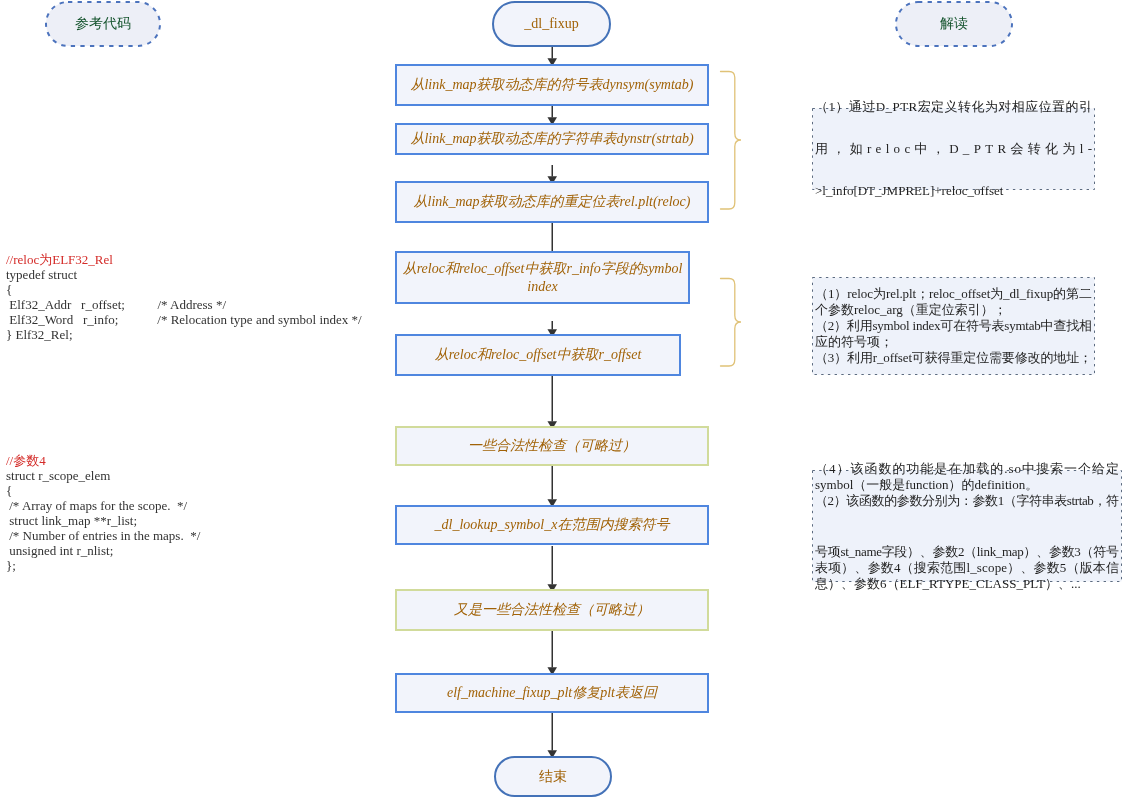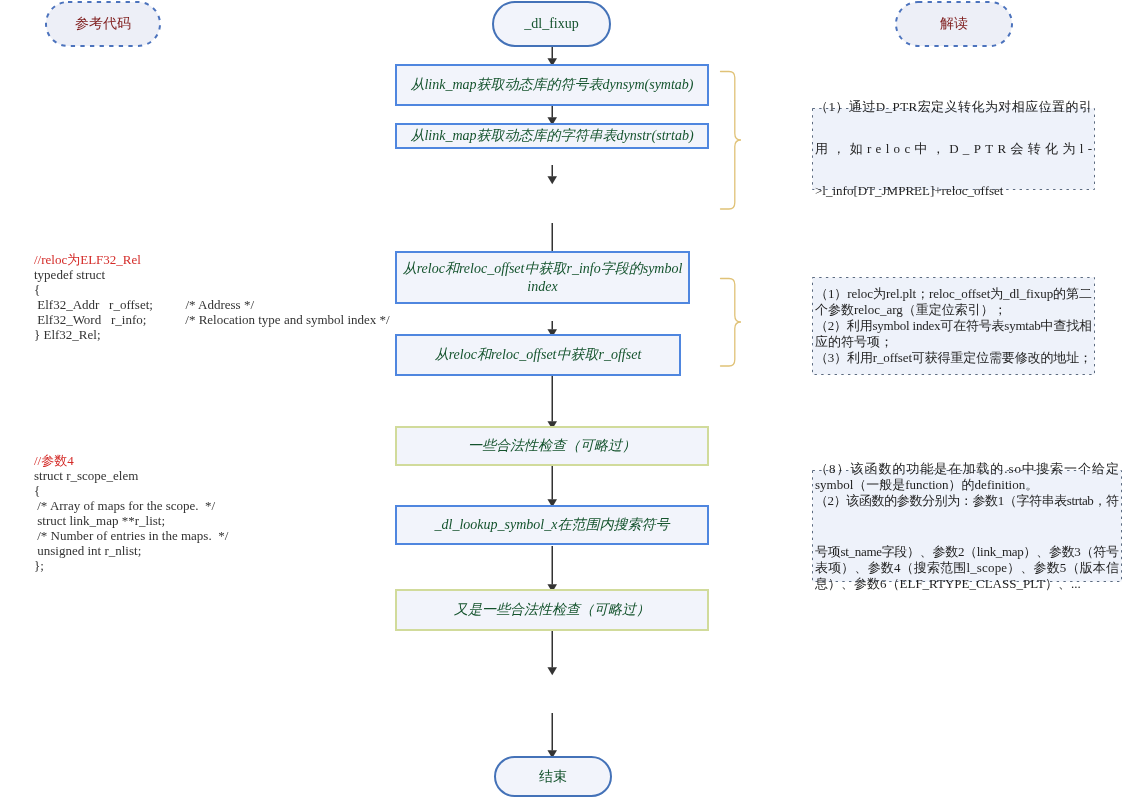--- a/index.html
+++ b/index.html
@@ -5,59 +5,59 @@
 <style>
   html,body{margin:0;padding:0;}
   body{width:1124px;height:805px;background:#ffffff;overflow:hidden;
        font-family:"Liberation Serif",serif;}
   #canvas{position:relative;width:1124px;height:805px;}
   svg.arrows{position:absolute;left:0;top:0;width:1124px;height:805px;}
 
   
   .node{position:absolute;box-sizing:border-box;display:flex;align-items:center;
         justify-content:center;text-align:center;background:#f2f4fb;
-        color:#14532d;font-size:14px;line-height:18px;padding:0 5px;}
+        color:#a16207;font-size:14px;line-height:18px;padding:0 5px;}
   .proc{border:2px solid #4f86df;font-style:italic;}
   .proc.olive{border:2px solid #d1db9b;}
   .term{border:2px solid #4472b8;border-radius:999px;}
 
   #n-start{left:492px;top:1px;width:119px;height:46px;}
   #n-s1{left:395px;top:64px;width:314px;height:42px;}
-  #n-s2{left:395px;top:123px;width:314px;height:26px;}
+  #n-s2{left:395px;top:123px;width:314px;height:32px;}
   #n-s3{left:395px;top:181px;width:314px;height:42px;}
   #n-s4{left:395px;top:251px;width:295px;height:53px;}
   #n-s5{left:395px;top:334px;width:286px;height:42px;}
   #n-s6{left:395px;top:426px;width:314px;height:40px;}
   #n-s7{left:395px;top:505px;width:314px;height:40px;}
   #n-s8{left:395px;top:589px;width:314px;height:42px;}
   #n-s9{left:395px;top:673px;width:314px;height:40px;}
   #n-end{left:494px;top:756px;width:118px;height:41px;}
 
   
   .bubble{position:absolute;box-sizing:border-box;display:flex;
-        align-items:center;justify-content:center;font-size:14px;color:#7f1d1d;}
+        align-items:center;justify-content:center;font-size:14px;color:#14532d;}
   .bubble svg{position:absolute;left:0;top:0;overflow:visible;}
   .bubble span{position:relative;z-index:2;}
   #bub-left{left:45px;top:1px;width:116px;height:46px;}
   #bub-right{left:895px;top:1px;width:118px;height:46px;}
 
   
   .note{position:absolute;box-sizing:border-box;font-size:13px;line-height:16px;
         color:#1f1f1f;padding:0 3px;display:flex;flex-direction:column;
         justify-content:center;}
   .note svg{position:absolute;left:0;top:0;overflow:visible;z-index:0;}
   .noteline{white-space:nowrap;text-align:left;overflow:visible;
         position:relative;z-index:2;}
   #note1{left:812px;top:108px;width:283px;height:82px;gap:26px;}
   #note2{left:812px;top:277px;width:283px;height:98px;}
   #note3{left:812px;top:470px;width:310px;height:112px;}
 
   
   .codeblk{position:absolute;font-size:13px;line-height:15px;color:#333333;
-        white-space:pre;margin-left:28px;}
+        white-space:pre;}
   .codeblk .cmt{color:#d42b28;}
   #code1{left:6px;top:252px;}
   #code2{left:6px;top:453px;}
 </style>
 </head>
 <body>
 
 <div id="canvas">
 
   <svg class="arrows" viewBox="0 0 1124 805">
@@ -80,25 +80,27 @@
     </g>
     <g stroke="#e0c277" stroke-width="1.3" fill="none" stroke-linecap="round">
       <path d="M720.5,71.5 L729,71.5 Q734.8,71.5 734.8,77.5 L734.8,133.5 Q734.8,140 741,140 Q734.8,140 734.8,146.5 L734.8,202.5 Q734.8,209 729,209 L720.5,209"></path>
       <path d="M720.5,278.5 L729,278.5 Q734.8,278.5 734.8,284.5 L734.8,315.5 Q734.8,322 741,322 Q734.8,322 734.8,328.5 L734.8,359.5 Q734.8,366 729,366 L720.5,366"></path>
     </g>
   </svg>
 
   <div class="node term" id="n-start">_dl_fixup</div>
   <div class="node proc" id="n-s1">从link_map获取动态库的符号表dynsym(symtab)</div>
   <div class="node proc" id="n-s2">从link_map获取动态库的字符串表dynstr(strtab)</div>
+  <div class="node proc" id="n-s3">从link_map获取动态库的重定位表rel.plt(reloc)</div>
   <div class="node proc" id="n-s4">从reloc和reloc_offset中获取r_info字段的symbol index</div>
   <div class="node proc" id="n-s5">从reloc和reloc_offset中获取r_offset</div>
   <div class="node proc olive" id="n-s6">一些合法性检查（可略过）</div>
   <div class="node proc" id="n-s7">_dl_lookup_symbol_x在范围内搜索符号</div>
   <div class="node proc olive" id="n-s8">又是一些合法性检查（可略过）</div>
+  <div class="node proc" id="n-s9">elf_machine_fixup_plt修复plt表返回</div>
   <div class="node term" id="n-end">结束</div>
 
   <div class="bubble" id="bub-left">
     <svg width="116" height="46">
       <rect x="1" y="1" width="114" height="44" rx="22" ry="22" fill="#edeff7" stroke="#4c73bd" stroke-width="2" stroke-dasharray="4.3 5.3"></rect>
     </svg>
     <span>参考代码</span>
   </div>
   <div class="bubble" id="bub-right">
     <svg width="118" height="46">
@@ -122,21 +124,21 @@
   <div class="noteline jl" style="letter-spacing: -0.063px;">（1）reloc为rel.plt；reloc_offset为_dl_fixup的第二</div>
       <div class="noteline">个参数reloc_arg（重定位索引）；</div>
       <div class="noteline jl" style="letter-spacing: -0.209px;">（2）利用symbol index可在符号表symtab中查找相</div>
       <div class="noteline">应的符号项；</div>
       <div class="noteline" style="letter-spacing: -0.142px;">（3）利用r_offset可获得重定位需要修改的地址；</div>
     </div>
   <div class="note" id="note3">
     <svg width="310" height="112">
       <rect x="0.5" y="0.5" width="309" height="111" fill="#eef2fa" stroke="#5c6b80" stroke-width="1" stroke-dasharray="2.4 4.3"></rect>
     </svg>
-  <div class="noteline jl" style="letter-spacing: 0.986px;">（8）该函数的功能是在加载的.so中搜索一个给定</div>
+  <div class="noteline jl" style="letter-spacing: 0.986px;">（4）该函数的功能是在加载的.so中搜索一个给定</div>
       <div class="noteline">symbol（一般是function）的definition。</div>
       <div class="noteline jl" style="letter-spacing: -0.389px;">（2）该函数的参数分别为：参数1（字符串表strtab，符</div>
       <div class="noteline jl" style="letter-spacing: -0.295px; margin-top: 35px;">号项st_name字段）、参数2（link_map）、参数3（符号</div>
       <div class="noteline jl" style="letter-spacing: 0.159px;">表项）、参数4（搜索范围l_scope）、参数5（版本信</div>
       <div class="noteline">息）、参数6（ELF_RTYPE_CLASS_PLT）、...</div>
     </div>
 
   <div class="codeblk" id="code1"><div class="cmt">//reloc为ELF32_Rel</div><div class="">typedef struct</div><div class="">{</div><div class=""> Elf32_Addr   r_offset;          /* Address */</div><div class=""> Elf32_Word   r_info;            /* Relocation type and symbol index */</div><div class="">} Elf32_Rel;</div></div>
   <div class="codeblk" id="code2"><div class="cmt">//参数4</div><div class="">struct r_scope_elem</div><div class="">{</div><div class=""> /* Array of maps for the scope.  */</div><div class=""> struct link_map **r_list;</div><div class=""> /* Number of entries in the maps.  */</div><div class=""> unsigned int r_nlist;</div><div class="">};</div></div>
 

